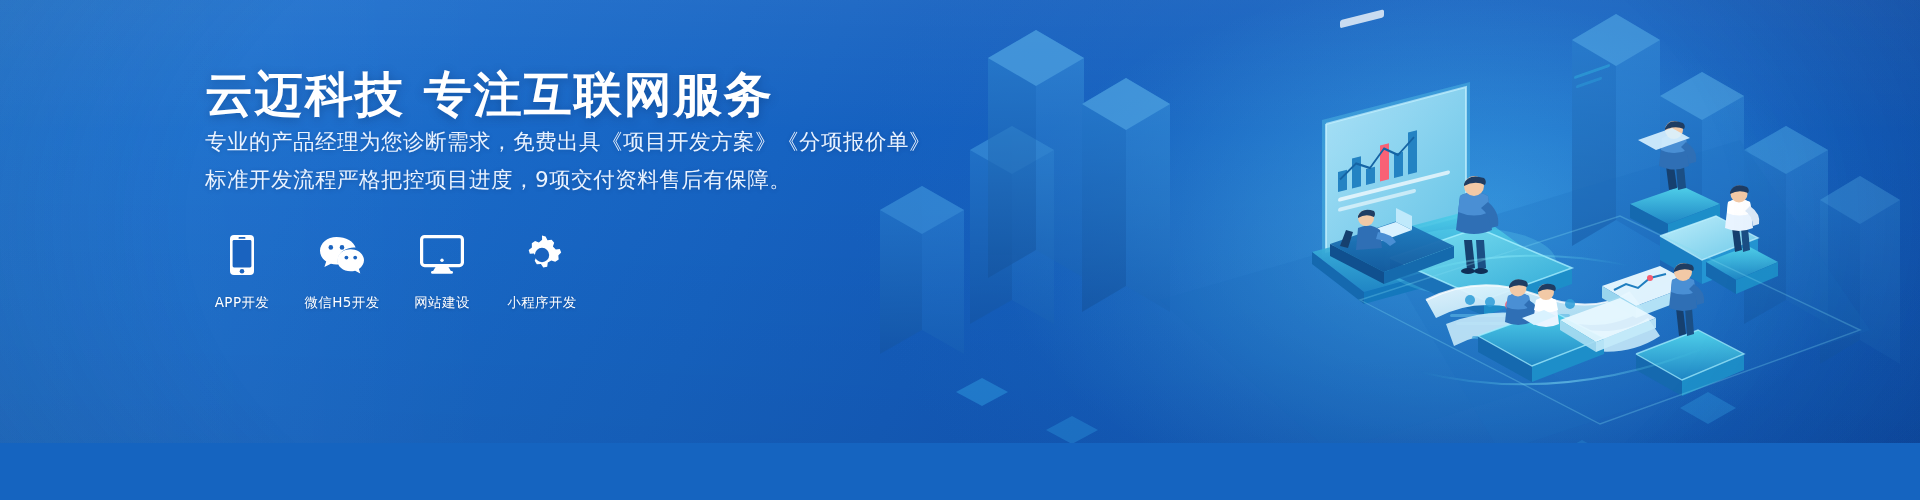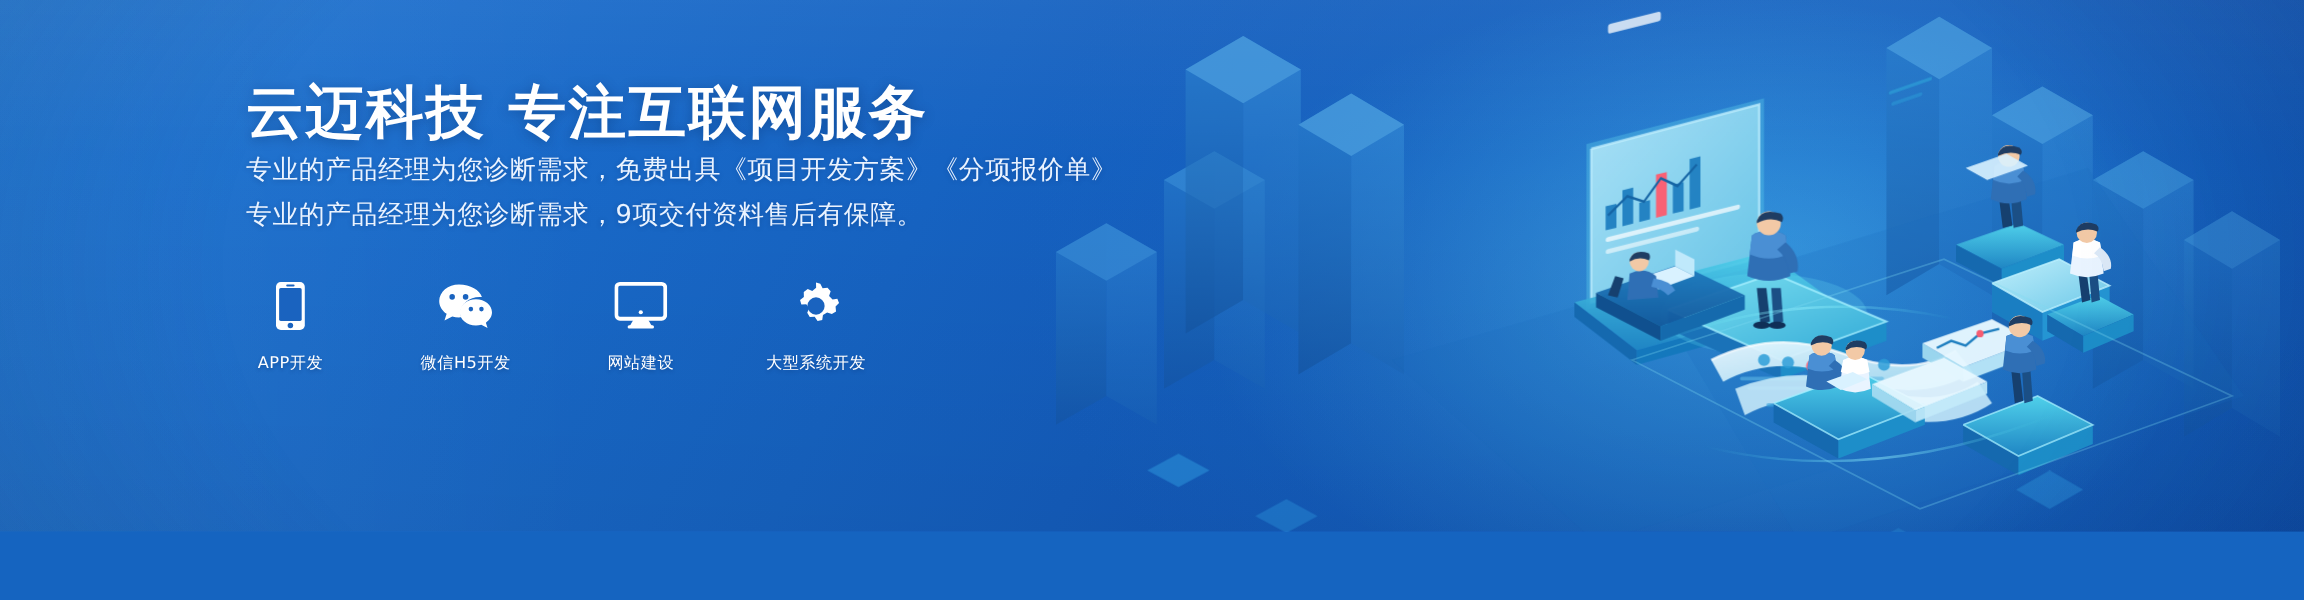--- a/index.html
+++ b/index.html
@@ -57,21 +57,20 @@
     white-space:nowrap;
     text-shadow:0 1px 4px rgba(4,38,88,0.28);
   }
 
   
   .services{
     position:absolute;
     left:205px; top:232px;
     display:flex;
     align-items:flex-start;
-    gap:46px;
   }
   .svc{
     display:flex;
     flex-direction:column;
     align-items:center;
     margin-right:26px;
     width:74px;
   }
   .svc .glyph{
     height:46px;
@@ -390,21 +389,21 @@
         <polygon points="500,300 760,216 1000,330 740,424"></polygon>
       </g>
     </svg>
   </div>
 
   <div class="vignette"></div>
 
   <div class="copy">
     <h1 class="headline">云迈科技 专注互联网服务</h1>
     <p class="sub">专业的产品经理为您诊断需求，免费出具《项目开发方案》《分项报价单》</p>
-    <p class="sub" style="margin-top:0">专业的产品经理为您诊断需求，9项交付资料售后有保障。</p>
+    <p class="sub" style="margin-top:0">标准开发流程严格把控项目进度，9项交付资料售后有保障。</p>
   </div>
 
   <div class="services">
 
     <div class="svc">
       <span class="glyph">
         <svg width="26" height="42" viewBox="0 0 26 42" xmlns="http://www.w3.org/2000/svg">
           <rect x="1" y="1" width="24" height="40" rx="4" fill="#ffffff"></rect>
           <rect x="3.6" y="6" width="18.8" height="27.5" rx="1.4" fill="#1a63bf"></rect>
           <rect x="9.5" y="3" width="7" height="1.8" rx="0.9" fill="#1a63bf"></rect>
@@ -441,18 +440,18 @@
       <span class="cap">网站建设</span>
     </div>
 
     <div class="svc">
       <span class="glyph">
         <svg width="42" height="42" viewBox="0 0 42 42" xmlns="http://www.w3.org/2000/svg">
           <path d="M21 1.5l3.6 1 1.9 3.7 4.1-.4 2.6 2.9-1.3 3.9 2.9 2.9 4-.6 1.4 3.7-2.9 2.9.4 4.1-3.5 2.1-3.9-1.3-3.5 2.2-.6 4.1-3.9.7-2.4-3.4-4.1.2-2.1-3.5 1.6-3.8-2.4-3.3-4.1.2-1.1-3.8 3.2-2.6-.1-4.1 3.3-2.4 3.8 1.5 3.2-2.6z" fill="#ffffff"></path>
           <circle cx="21" cy="21" r="7.2" fill="#1a63bf"></circle>
         </svg>
       </span>
-      <span class="cap">大型系统开发</span>
+      <span class="cap">小程序开发</span>
     </div>
 
   </div>
 
 </div>
 
 </body></html>

